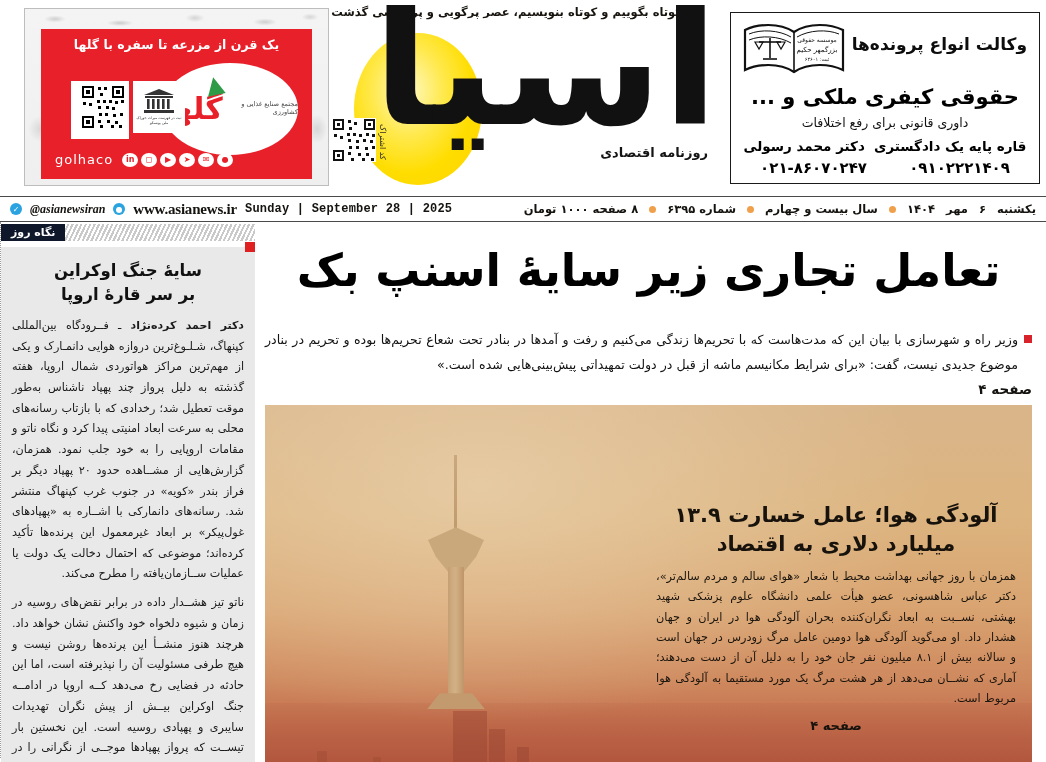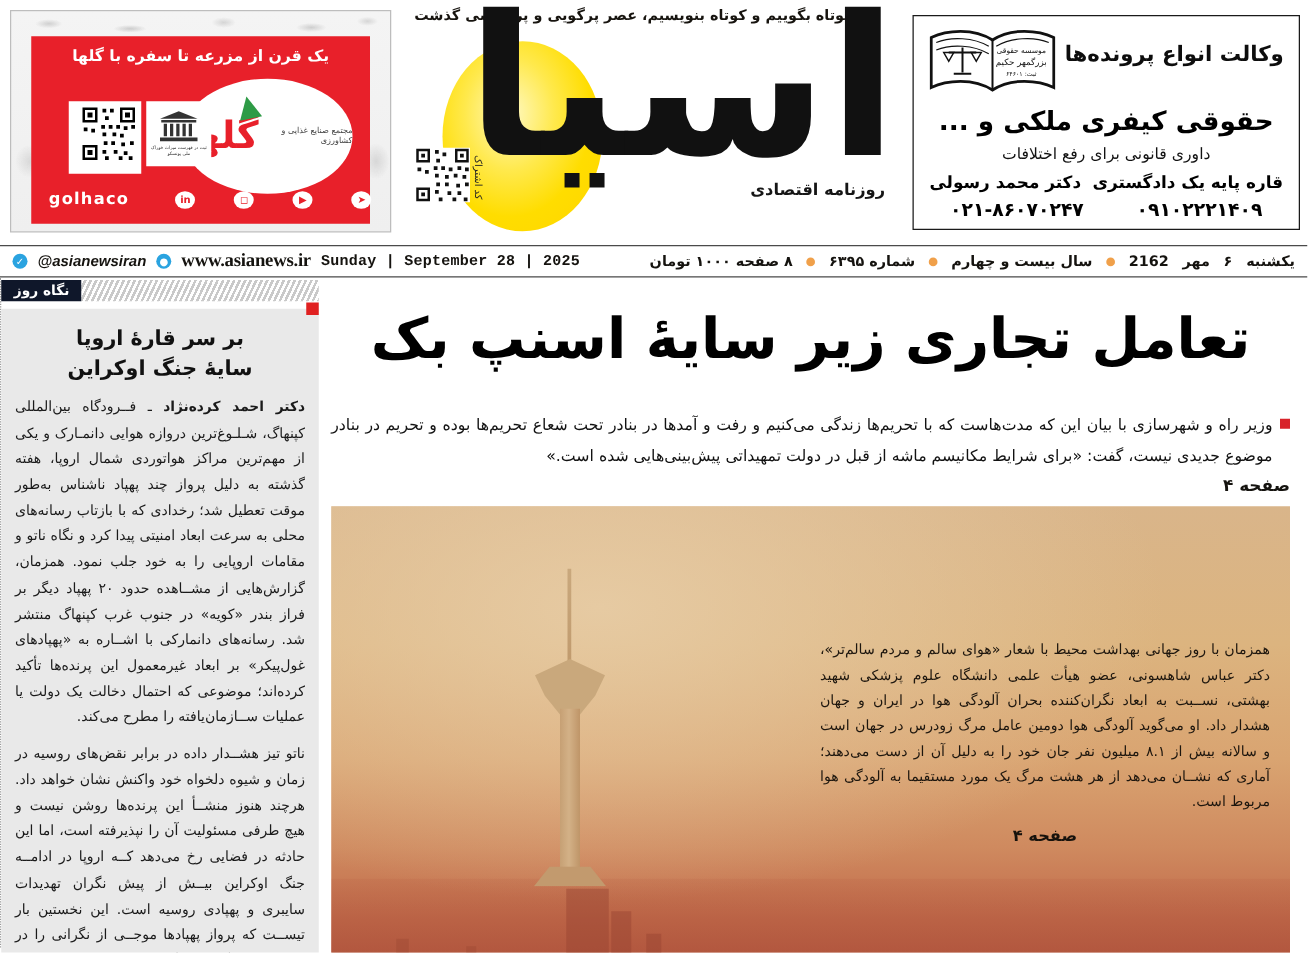--- a/index.html
+++ b/index.html
@@ -157,21 +157,21 @@
     left: 48px;
     bottom: 30px;
     font-size: 8px;
     writing-mode: vertical-rl;
     color: #222;
   }
 
   
   .golha-ad {
     position: absolute;
-    left: 8px;
+    left: 24px;
     top: 8px;
     width: 305px;
     height: 178px;
     border: 1px solid #bdbdbd;
     box-sizing: border-box;
     background:
       linear-gradient(#f4f4f4, #efefef);
     overflow: hidden;
   }
   .golha-herbs {
@@ -290,26 +290,25 @@
     width: 16px;
     height: 14px;
     border-radius: 50%;
     background: #fff;
     color: #e8202a;
     font-size: 8px;
     display: flex;
     align-items: center;
     justify-content: center;
     font-weight: 700;
-    margin-left: 28px;
   }
   .golha-handle {
     color: #fff;
     font-size: 13px;
-    font-weight: 700;
+    font-weight: 400;
     letter-spacing: 1px;
     margin-right: 6px;
     direction: ltr;
   }
 
   
   .infobar-wrap {
     position: relative;
     border-top: 1px solid #4a4a4a;
     border-bottom: 1px solid #4a4a4a;
@@ -352,21 +351,21 @@
     font-size: 15px;
     font-weight: 700;
     letter-spacing: -.2px;
   }
   .tw-badge {
     width: 12px; height: 12px; border-radius: 50%;
     background: #2aa3e0; color: #fff;
     font-size: 8px; display: flex; align-items: center; justify-content: center;
   }
   .handle-en {
-    font-family: Liberation Sans, sans-serif;
+    font-family: Liberation Serif, serif;
     font-size: 12px; font-style: italic; font-weight: 600;
   }
 
   
   .content {
     display: flex;
     flex-direction: row;
     height: 536px;
   }
 
@@ -723,21 +722,21 @@
         <span>۰۲۱-۸۶۰۷۰۲۴۷</span>
       </div>
     </div>
   </div>
 
   <div class="infobar-wrap">
     <div class="infobar-right">
       <span class="it">یکشنبه</span>
       <span class="it">۶</span>
       <span class="it">مهر</span>
-      <span class="it">2162</span>
+      <span class="it">۱۴۰۴</span>
       <span class="dotsep"></span>
       <span class="it">سال بیست و چهارم</span>
       <span class="dotsep"></span>
       <span class="it">شماره ۶۳۹۵</span>
       <span class="dotsep"></span>
       <span class="it">۸ صفحه ۱۰۰۰ تومان</span>
     </div>
     <div class="infobar-left">
       <span class="date-en">Sunday | September 28 | 2025</span>
       <span class="site-url">www.asianews.ir</span>
@@ -768,37 +767,38 @@
         <div class="bld b5"></div>
 
         <div class="milad">
           <div class="spire"></div>
           <div class="pod"></div>
           <div class="shaft"></div>
           <div class="base"></div>
         </div>
 
         <div class="photo-text">
+          <div class="photo-headline">آلودگی هوا؛ عامل خسارت ۱۳.۹ میلیارد دلاری به اقتصاد</div>
           <div class="photo-caption">همزمان با روز جهانی بهداشت محیط با شعار «هوای سالم و مردم سالم‌تر»، دکتر عباس شاهسونی، عضو هیأت علمی دانشگاه علوم پزشکی شهید بهشتی، نســبت به ابعاد نگران‌کننده بحران آلودگی هوا در ایران و جهان هشدار داد. او می‌گوید آلودگی هوا دومین عامل مرگ زودرس در جهان است و سالانه بیش از ۸.۱ میلیون نفر جان خود را به دلیل آن از دست می‌دهند؛ آماری که نشــان می‌دهد از هر هشت مرگ یک مورد مستقیما به آلودگی هوا مربوط است.</div>
           <div class="photo-page">صفحه ۴</div>
         </div>
       </div>
     </div>
 
     <div class="sidebar">
       <div class="sidebar-head">
         <div class="sidebar-head-stripes"></div>
         <div class="sidebar-head-label">نگاه روز</div>
       </div>
 
       <div class="sidebar-box">
         <div class="red-tab"></div>
         <div class="sb-title">
+          <div>سایهٔ جنگ اوکراین</div>
           <div>بر سر قارهٔ اروپا</div>
-          <div>سایهٔ جنگ اوکراین</div>
         </div>
         <div class="sb-body">
           <p>
             <span class="sb-author">دکتر احمد کرده‌نژاد</span>
             <span>ـ فــرودگاه بین‌المللی کپنهاگ، شـلـوغ‌ترین دروازه هوایی دانمـارک و یکی از مهم‌ترین مراکز هواتوردی شمال اروپا، هفته گذشته به دلیل پرواز چند پهپاد ناشناس به‌طور موقت تعطیل شد؛ رخدادی که با بازتاب رسانه‌های محلی به سرعت ابعاد امنیتی پیدا کرد و نگاه ناتو و مقامات اروپایی را به خود جلب نمود. همزمان، گزارش‌هایی از مشــاهده حدود ۲۰ پهپاد دیگر بر فراز بندر «کویه» در جنوب غرب کپنهاگ منتشر شد. رسانه‌های دانمارکی با اشــاره به «پهپادهای غول‌پیکر» بر ابعاد غیرمعمول این پرنده‌ها تأکید کرده‌اند؛ موضوعی که احتمال دخالت یک دولت یا عملیات ســازمان‌یافته را مطرح می‌کند.</span>
           </p>
           <p>ناتو تیز هشــدار داده در برابر نقض‌های روسیه در زمان و شیوه دلخواه خود واکنش نشان خواهد داد. هرچند هنوز منشــأ این پرنده‌ها روشن نیست و هیچ طرفی مسئولیت آن را نپذیرفته است، اما این حادثه در فضایی رخ می‌دهد کــه اروپا در ادامــه جنگ اوکراین بیــش از پیش نگران تهدیدات سایبری و پهپادی روسیه است. این نخستین بار تیســت که پرواز پهپادها موجــی از نگرانی را در اروپا برمی‌انگیــزد؛ نگرانی‌ای که در روزهــا و هفته‌های اخیر، هم‌زمان با احتمال ســرایت بحران اوکراین به عمق قاره، ابعاد تازه‌ای یافته است.</p>
 
         </div>
       </div>

